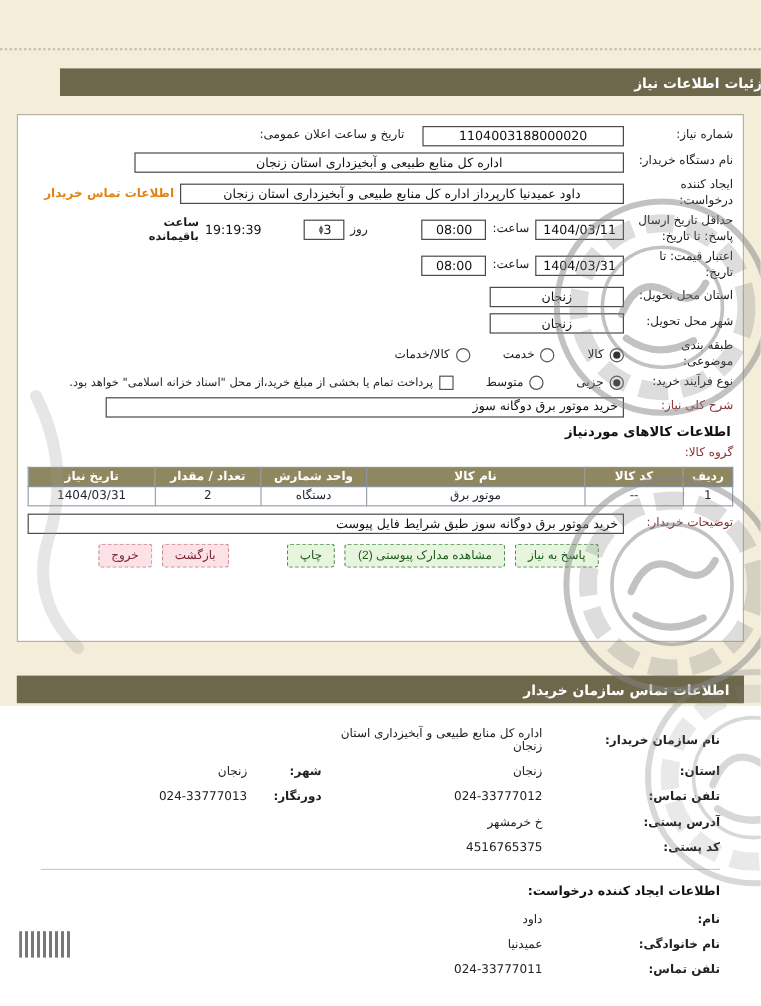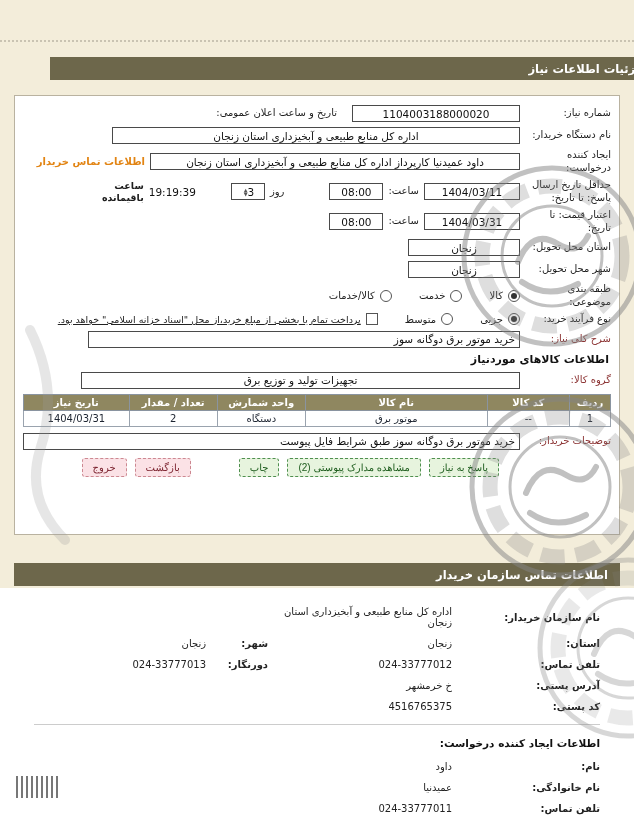--- a/index.html
+++ b/index.html
@@ -17,31 +17,31 @@
   .panel1{position:absolute;top:95px;left:14px;width:606px;height:440px;background:#fff;
           border:1px solid #b9b2a0;box-sizing:border-box;padding:9px 8px;overflow:hidden;}
   .row{display:flex;align-items:center;gap:5px;margin-bottom:5px;}
   .lbl{flex:0 0 86px;font-weight:normal;font-size:10px;color:#1d1d1d;line-height:1.25;}
   .lbl.auto{flex:0 0 auto;}
   .lbl.maroon{color:#8b3232;}
   .box{border:1px solid #4a4a4a;background:#fff;min-height:17px;display:flex;align-items:center;
        justify-content:center;font-size:10.5px;padding:1px 4px;box-sizing:border-box;color:#111;}
   .box.start{justify-content:flex-start;}
   .w168{width:168px}.w132{width:132px}.w408{width:408px}.w370{width:370px}
-  .w96{width:96px}.w54{width:54px}.w34{width:34px}.w112{width:112px}
+  .w96{width:74px}.w54{width:54px}.w34{width:34px}.w112{width:112px}
   .wide{flex:1}
   .me65{margin-inline-end:65px}.me58{margin-inline-end:58px}
   .ms10{margin-inline-start:10px}.ms40{margin-inline-start:40px}.ms30{margin-inline-start:30px}.ms22{margin-inline-start:22px}
   .link{color:#e28413;font-size:10px;font-weight:bold;cursor:pointer;white-space:nowrap;}
   .radio{width:10px;height:10px;border:1px solid #555;border-radius:50%;background:#fff;
          display:inline-block;position:relative;flex:0 0 auto;cursor:pointer;}
   .radio.checked::after{content:"";position:absolute;inset:2px;background:#333;border-radius:50%;}
   .checkbox{width:10px;height:10px;border:1px solid #555;background:#fff;display:inline-block;flex:0 0 auto;cursor:pointer;}
   .optlbl{font-size:10px;color:#222;}
-  .small{font-size:9.5px;text-decoration:underline;}
+  .small{font-size:9.5px;}
   .spin{display:flex;flex-direction:column;line-height:4px;font-size:5px;color:#555;margin-inline-end:2px;cursor:pointer;}
   .section-title{font-weight:bold;font-size:11px;color:#111;margin:4px 2px 6px;}
   .remaining{font-size:10.5px;color:#111;white-space:nowrap;}
   .remaining-lbl{font-size:9.5px;font-weight:bold;color:#1d1d1d;width:62px;line-height:1.2;}
   table.goods{width:100%;border-collapse:collapse;margin:2px 0 6px;}
   table.goods th{background:#8f8760;color:#fff;font-size:10px;font-weight:bold;border:1px solid #8a94a0;padding:2px 3px;}
   table.goods td{font-size:10px;color:#1d2430;border:1px solid #9aa3ae;padding:2px 3px;text-align:center;background:#fff;}
   .btnrow{display:flex;align-items:center;gap:8px;padding-inline-start:112px;margin-top:8px;}
   .btn{font-size:10px;padding:3px 10px;border-radius:3px;cursor:pointer;white-space:nowrap;}
   .btn.green{background:#e7f4de;border:1px dashed #4f8f4f;color:#1d5c1d;}
@@ -142,21 +142,20 @@
 
   <div class="row">
     <div class="lbl maroon">شرح کلی نیاز:</div>
     <div class="box wide start me65">خرید موتور برق دوگانه سوز</div>
   </div>
 
   <div class="section-title">اطلاعات کالاهای موردنیاز</div>
 
   <div class="row">
     <div class="lbl maroon">گروه کالا:</div>
-    <div class="box wide me58">تجهیزات تولید و توزیع برق</div>
   </div>
 
   <table class="goods">
     <thead>
       <tr>
         <th style="width:7%">ردیف</th>
         <th style="width:14%">کد کالا</th>
         <th style="width:31%">نام کالا</th>
         <th style="width:15%">واحد شمارش</th>
         <th style="width:15%">تعداد / مقدار</th>

